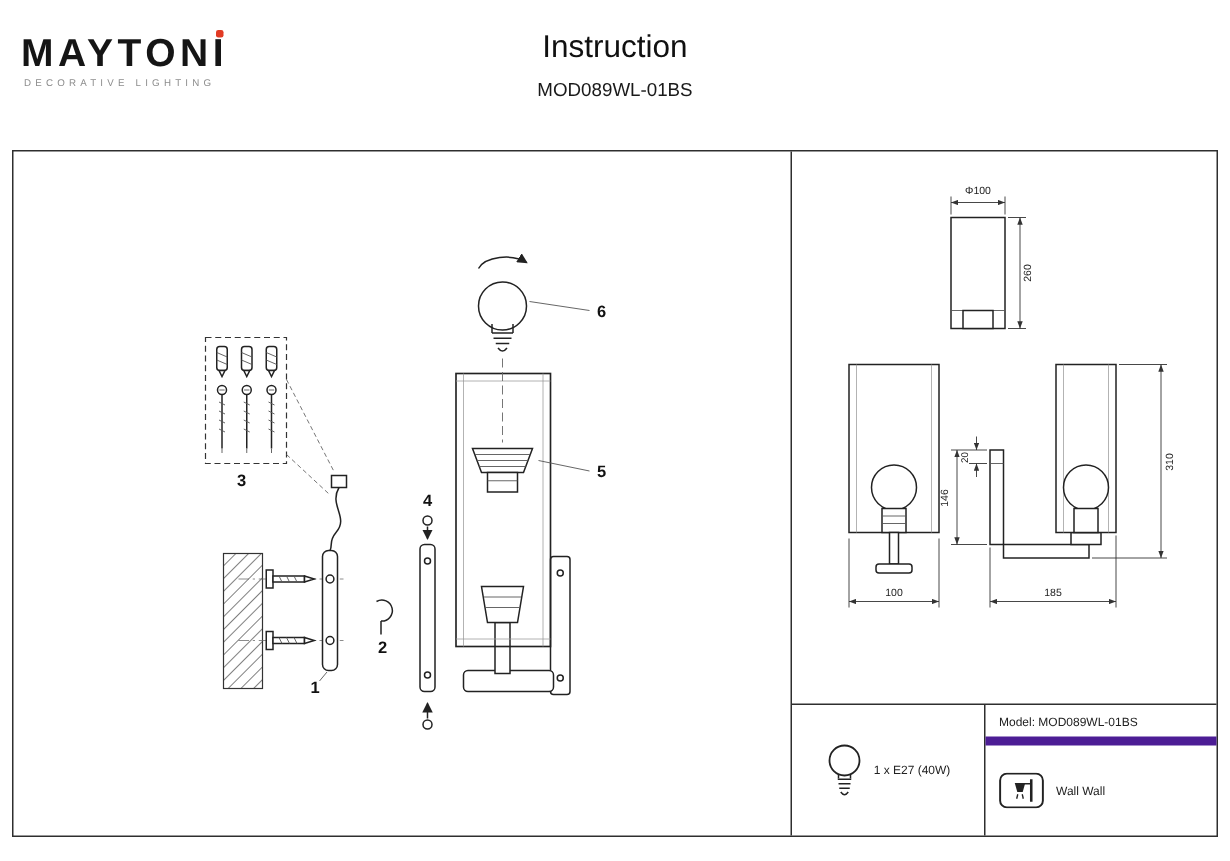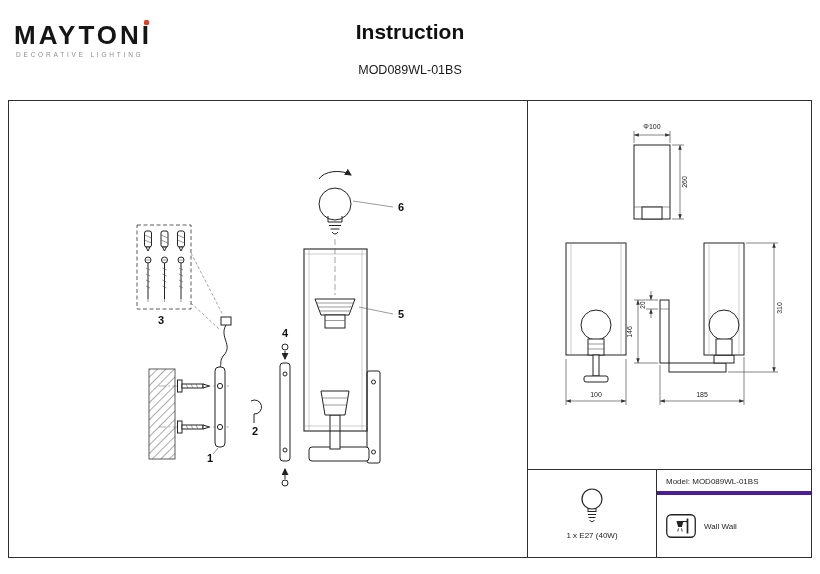--- a/index.html
+++ b/index.html
@@ -13,37 +13,37 @@
 
   
   .logo { position:absolute; left:14px; top:22px; }
   .brand { position:relative; display:inline-block; font-size:26px; font-weight:700;
            letter-spacing:3px; color:#151515; line-height:1; }
   .brand-dot { position:absolute; width:5px; height:5px; background:#e23b24;
                border-radius:1.5px; top:-2px; right:3px; }
   .tagline { font-size:6.5px; letter-spacing:2.8px; color:#8d8d8d; margin-top:3px; padding-left:2px; }
 
   .titles { position:absolute; left:0; top:20px; width:100%; text-align:center; }
-  .title { font-size:21px; font-weight:700; color:#101010; }
-  .subtitle { font-size:12.5px; font-weight:400; margin-top:19px; color:#1a1a1a; }
+  .title { font-size:21px; font-weight:400; color:#101010; }
+  .subtitle { font-size:12.5px; font-weight:400; margin-top:9px; color:#1a1a1a; }
 
   
   .frame { position:absolute; left:8px; top:100px; width:804px; height:458px;
            border:1px solid #2e2e2e; display:flex; background:#fff; }
   .left-panel { width:519px; border-right:1px solid #2e2e2e; position:relative; }
   .right-panel { flex:1; display:flex; flex-direction:column; }
   .dims-area { height:369px; border-bottom:1px solid #2e2e2e; position:relative; }
   .info-area { flex:1; display:flex; }
 
-  .bulb-cell { width:129px; border-right:1px solid #2e2e2e; display:flex; flex-direction:column;
+  .bulb-cell { width:129px; border-right:1px solid #2e2e2e; display:flex; flex-direction:row;
                align-items:center; justify-content:center; gap:6px; }
   .bulb-label { font-size:8px; color:#222; }
 
   .spec-cell { flex:1; display:flex; flex-direction:column; font-size:8px; color:#222; }
-  .spec-row { padding:7px 9px 5px; border-bottom:4px solid #4c1d95; }
+  .spec-row { padding:7px 9px 5px; border-bottom:6px solid #4c1d95; }
   .cat-row { display:flex; align-items:center; gap:8px; padding:6px 9px; flex:1; }
   .cat-label { font-size:8px; }
 
   
   svg { display:block; }
   svg text { font-family:"Liberation Sans", sans-serif; fill:#111; }
   .plbl { font-size:11px; font-weight:700; }
   .dim  { font-size:7px; fill:#222; }
   .dims { font-size:6.5px; fill:#222; }
   .ln   { fill:#fff; stroke:#222; stroke-width:1; }

